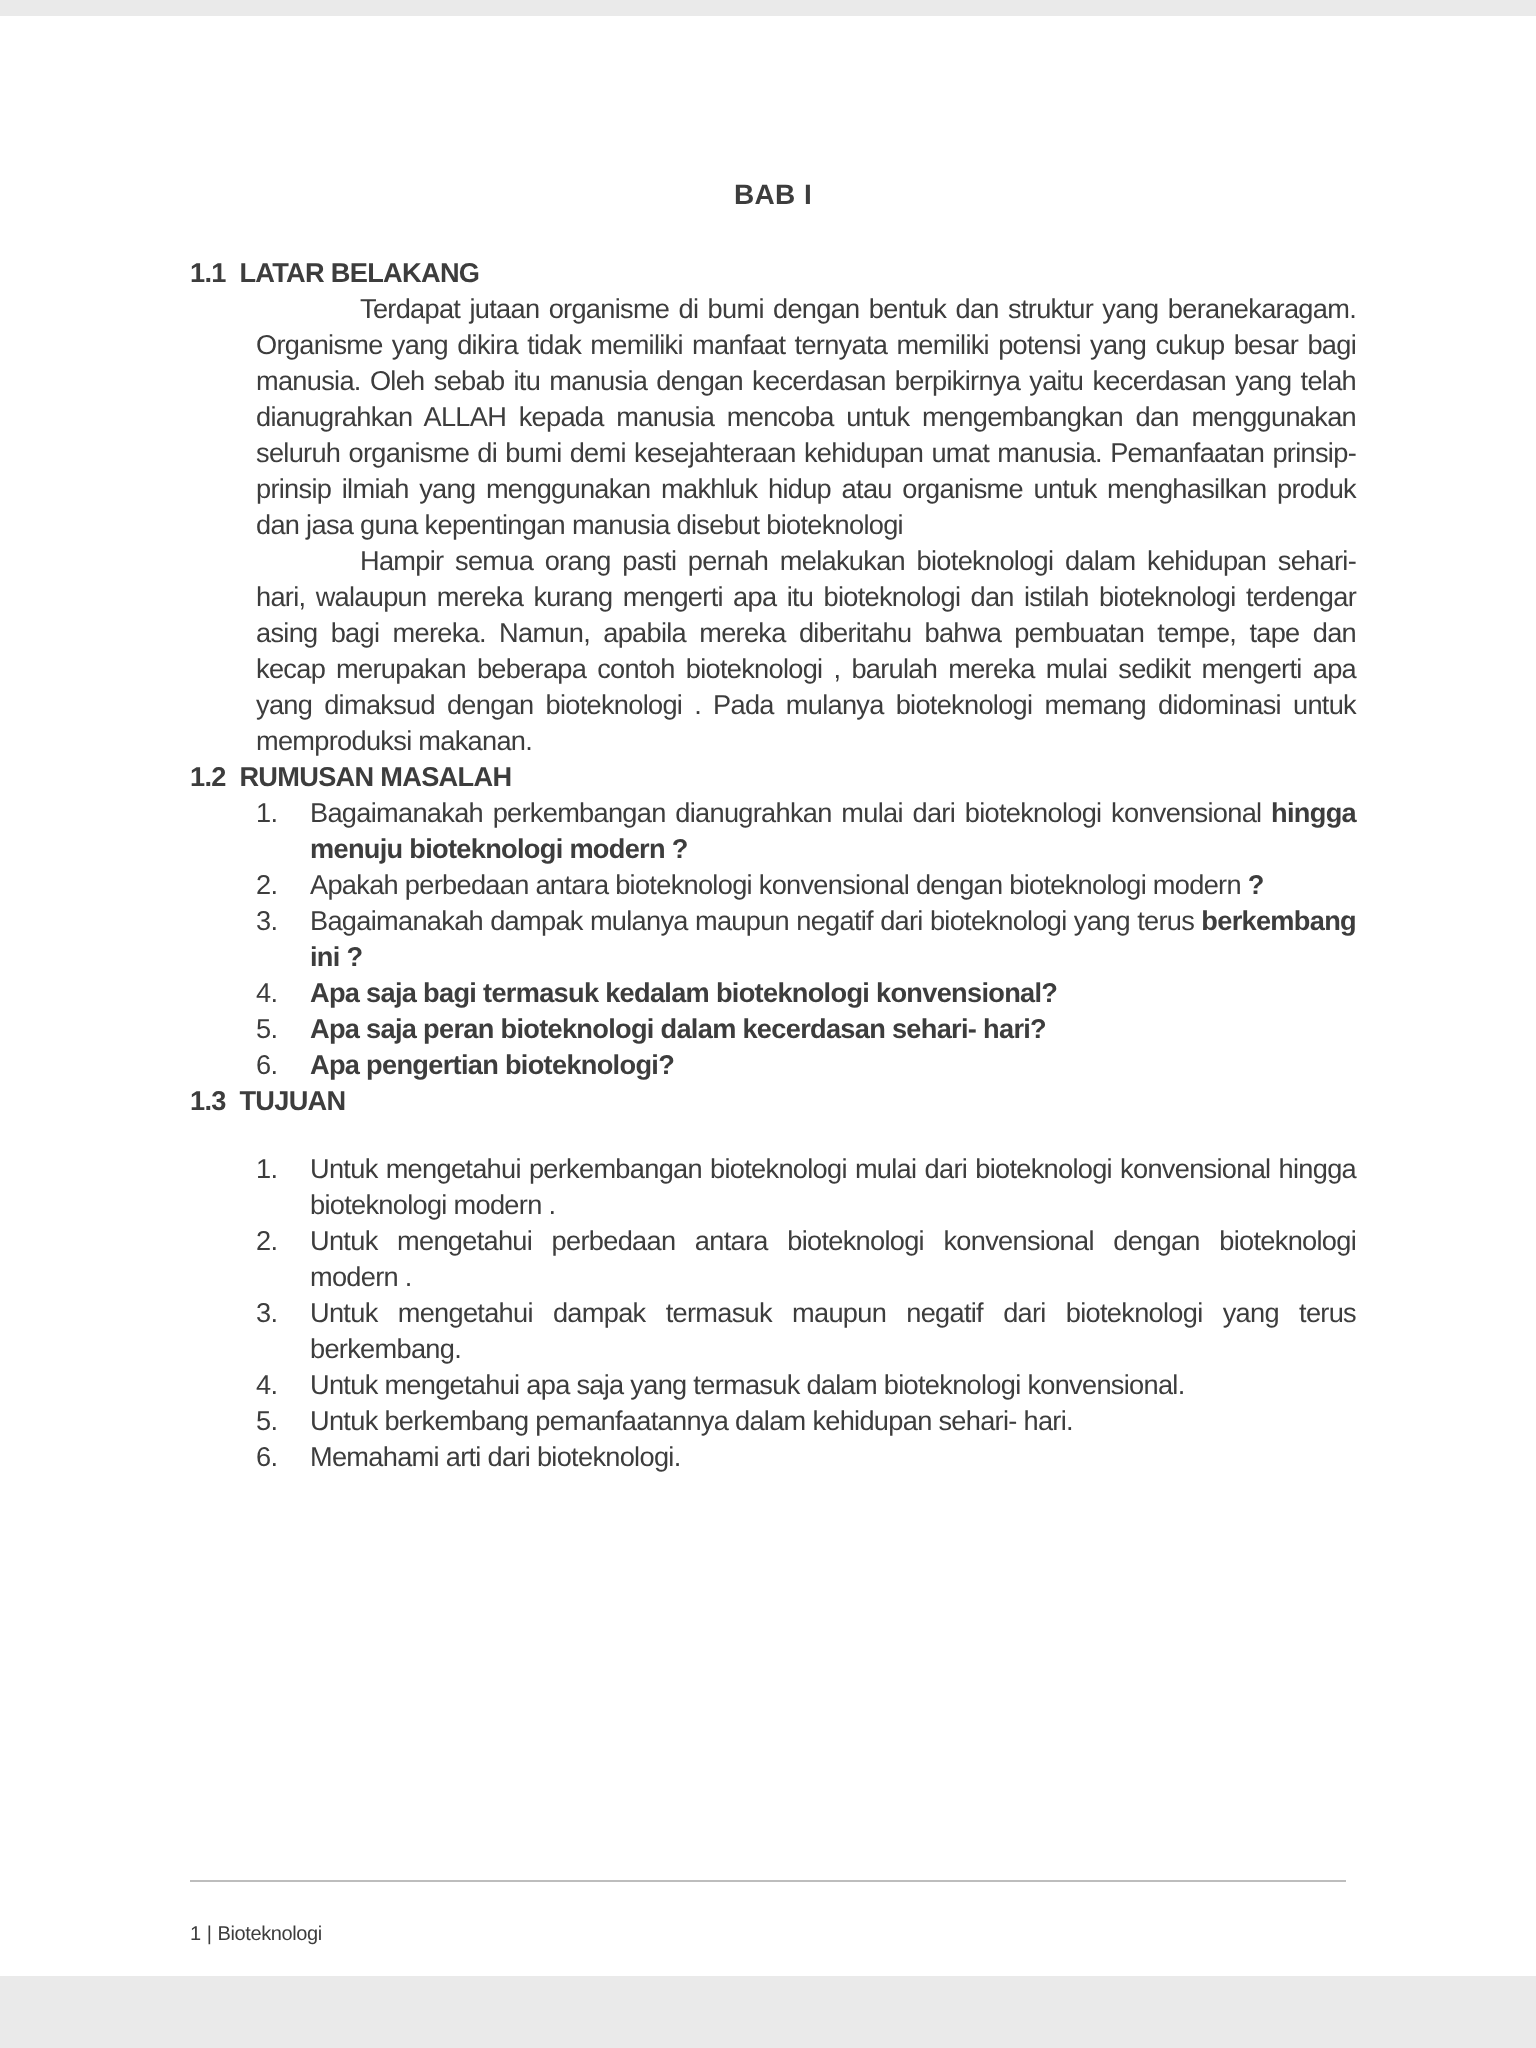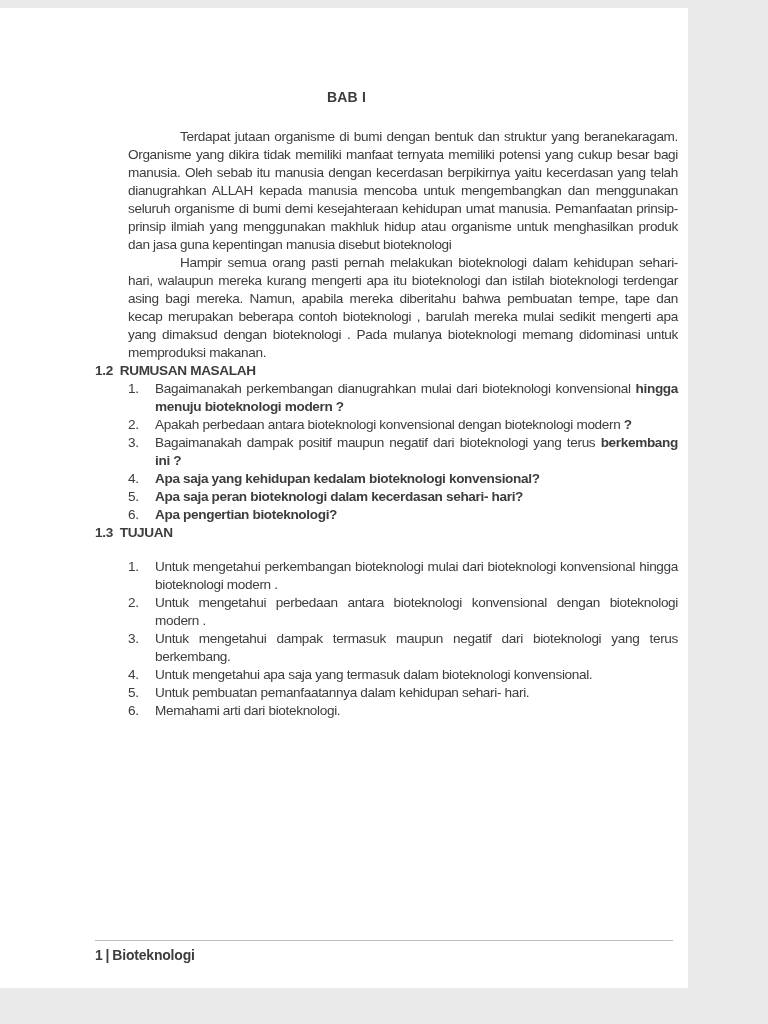--- a/index.html
+++ b/index.html
@@ -5,21 +5,21 @@
   html, body { margin: 0; padding: 0; }
   body {
     width: 768px; height: 1024px;
     background: #eaeaea;
     font-family: "Liberation Sans", sans-serif;
     overflow: hidden;
   }
   .canvas { position: relative; width: 768px; height: 1024px; }
   .page {
     position: absolute; left: 0; top: 8px;
-    width: 688px; height: 980px;
+    width: 768px; height: 980px;
     background: #ffffff;
     color: #3d3d3d;
     box-sizing: border-box;
     padding: 80px 90px 0 95px;
     font-size: 13.6px;
     letter-spacing: -0.35px;
     line-height: 18px;
   }
   .title {
     font-weight: bold;
@@ -46,55 +46,56 @@
   .list.gap-top { margin-top: 16px; }
   .li { display: flex; }
   .li .num { width: 27px; flex: none; }
   .li .txt { flex: 1; text-align: justify; }
   .b { font-weight: bold; }
   .footer {
     position: absolute;
     left: 95px; top: 932px;
     width: 578px;
     border-top: 1px solid #bdbdbd;
-    padding-top: 5px;
-    font-size: 14px;
-    font-weight: bold;
+    padding-top: 18px;
+    font-size: 10px;
+    font-weight: normal;
     letter-spacing: -0.2px;
   }
   .footer span { margin-right: 3px; }
 </style>
 </head>
 <body>
 
 <div class="canvas">
   <div class="page">
 
     <div class="title">BAB I</div>
 
+    <div class="sec-heading">1.1  LATAR BELAKANG</div>
     <p class="para">Terdapat jutaan organisme di bumi dengan bentuk dan struktur yang beranekaragam. Organisme yang dikira tidak memiliki manfaat ternyata memiliki potensi yang cukup besar bagi manusia.  Oleh sebab itu manusia dengan kecerdasan berpikirnya yaitu kecerdasan yang telah dianugrahkan ALLAH kepada manusia mencoba untuk mengembangkan dan menggunakan seluruh organisme di bumi demi kesejahteraan kehidupan umat manusia. Pemanfaatan prinsip-prinsip ilmiah yang menggunakan makhluk hidup atau organisme untuk menghasilkan produk dan jasa guna kepentingan manusia disebut bioteknologi</p>
     <p class="para">Hampir semua orang pasti pernah melakukan bioteknologi dalam kehidupan sehari-hari, walaupun mereka kurang mengerti apa itu bioteknologi dan istilah bioteknologi terdengar asing bagi mereka. Namun, apabila mereka diberitahu bahwa pembuatan tempe, tape dan kecap merupakan beberapa contoh bioteknologi , barulah mereka mulai sedikit mengerti apa yang dimaksud dengan bioteknologi . Pada mulanya bioteknologi memang didominasi untuk memproduksi makanan.</p>
 
     <div class="sec-heading spaced">1.2  RUMUSAN MASALAH</div>
     <div class="list">
       <div class="li">
         <span class="num">1.</span>
         <span class="txt"><span>Bagaimanakah perkembangan dianugrahkan mulai dari bioteknologi konvensional </span><span class="b">hingga menuju bioteknologi modern ?</span></span>
       </div>
       <div class="li">
         <span class="num">2.</span>
         <span class="txt"><span>Apakah perbedaan antara bioteknologi konvensional dengan bioteknologi modern </span><span class="b">?</span></span>
       </div>
       <div class="li">
         <span class="num">3.</span>
-        <span class="txt"><span>Bagaimanakah dampak positif maupun negatif dari bioteknologi yang terus </span><span class="b">berkembang ini ?</span></span>
+        <span class="txt"><span>Bagaimanakah dampak mulanya maupun negatif dari bioteknologi yang terus </span><span class="b">berkembang ini ?</span></span>
       </div>
       <div class="li">
         <span class="num">4.</span>
-        <span class="txt"><span></span><span class="b">Apa saja yang kehidupan kedalam bioteknologi konvensional?</span></span>
+        <span class="txt"><span></span><span class="b">Apa saja bagi termasuk kedalam bioteknologi konvensional?</span></span>
       </div>
       <div class="li">
         <span class="num">5.</span>
         <span class="txt"><span></span><span class="b">Apa saja peran bioteknologi dalam kecerdasan sehari- hari?</span></span>
       </div>
       <div class="li">
         <span class="num">6.</span>
         <span class="txt"><span></span><span class="b">Apa pengertian bioteknologi?</span></span>
       </div>
     </div>
@@ -112,21 +113,21 @@
       <div class="li">
         <span class="num">3.</span>
         <span class="txt"><span>Untuk mengetahui dampak termasuk maupun negatif dari bioteknologi yang terus berkembang.</span><span class="b"></span></span>
       </div>
       <div class="li">
         <span class="num">4.</span>
         <span class="txt"><span>Untuk mengetahui apa saja yang termasuk dalam bioteknologi konvensional.</span><span class="b"></span></span>
       </div>
       <div class="li">
         <span class="num">5.</span>
-        <span class="txt"><span>Untuk pembuatan pemanfaatannya dalam kehidupan sehari- hari.</span><span class="b"></span></span>
+        <span class="txt"><span>Untuk berkembang pemanfaatannya dalam kehidupan sehari- hari.</span><span class="b"></span></span>
       </div>
       <div class="li">
         <span class="num">6.</span>
         <span class="txt"><span>Memahami arti dari bioteknologi.</span><span class="b"></span></span>
       </div>
     </div>
 
     <div class="footer">
       <span>1</span><span>|</span><span>Bioteknologi</span>
     </div>

